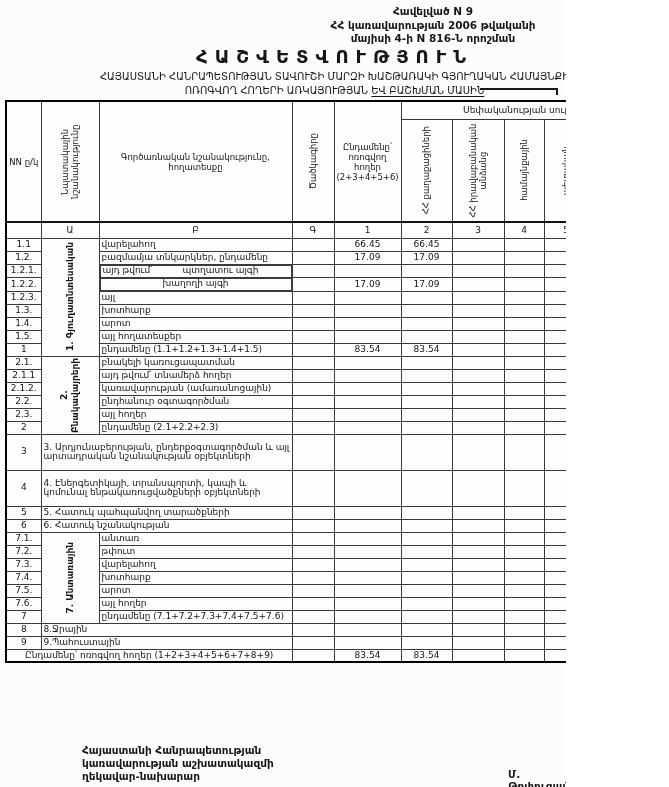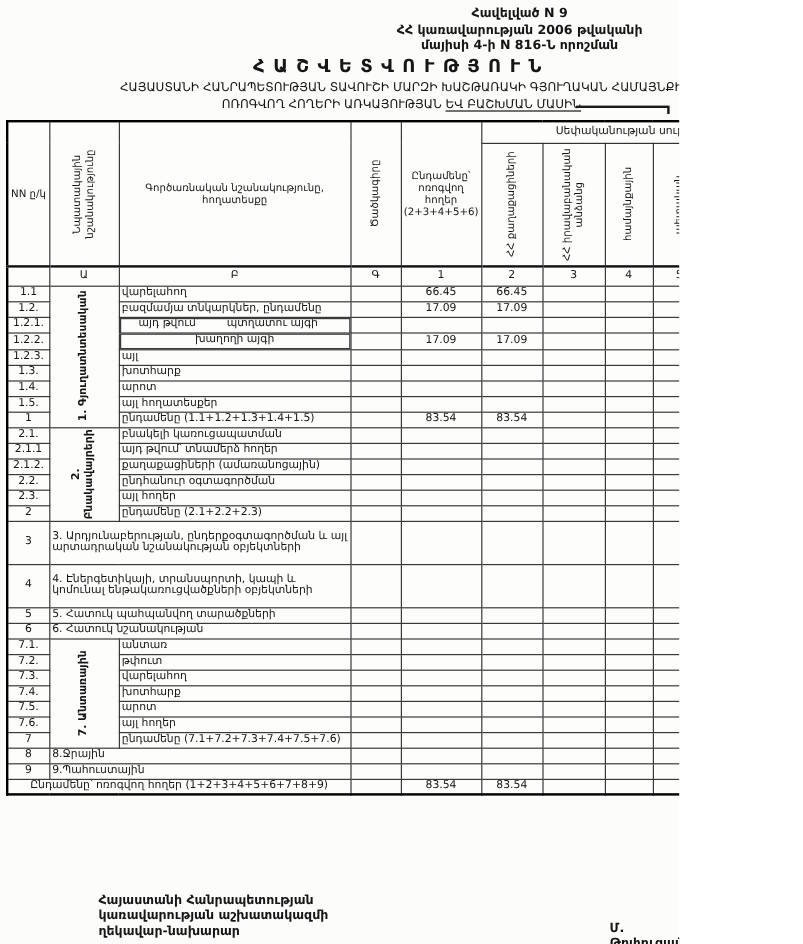--- a/index.html
+++ b/index.html
@@ -18,21 +18,21 @@
 
   
   .annex {
     position:absolute; top:5px; right:8px; width:250px;
     text-align:center; font-weight:bold;
     font-size:10.5px; line-height:1.3;
   }
 
   
   .titles { position:absolute; top:46px; left:0; width:669px; text-align:center; }
-  .main-title { font-size:15px; font-weight:bold; letter-spacing:7px; margin-bottom:3px; }
+  .main-title { font-size:18px; font-weight:bold; letter-spacing:7px; margin-bottom:3px; }
   .sub-title { font-size:10px; font-weight:normal; line-height:1.35; }
   .u { text-decoration:underline; text-underline-offset:2px; }
   .title-rule {
     position:absolute; top:88px; right:8px; width:78px; height:0;
     border-top:2px solid #1a1a1a;
   }
   .title-rule:after {
     content:""; position:absolute; right:0; top:0; width:2px; height:5px; background:#1a1a1a;
   }
 
@@ -67,21 +67,21 @@
 
   tbody td {
     height:13px; font-size:9px; line-height:1.05; vertical-align:middle;
     border-bottom:2px solid #1c1c1c;
   }
   tbody tr.tall td { height:36px; }
   td.num-cell { text-align:center; }
   td.label-cell { text-align:left; padding-left:4px; }
   td.label-cell.split { }
   .split { display:flex; align-items:center; }
-  .lbl-left { flex:0 0 auto;margin-left:13px; }
+  .lbl-left { flex:0 0 auto; }
   .lbl-mid { flex:1 1 auto; text-align:center; }
   td.section-cell { text-align:center; vertical-align:middle; background:#fdfdfc; }
   td.value-cell { text-align:center; }
   td.total-label { text-align:center;margin-top:41px; }
   td.code-cell { }
 
   
   .footer-left {
     position:absolute; left:82px; top:744px;
     font-weight:bold; font-size:10.5px; line-height:1.25;
@@ -293,21 +293,21 @@
           <td class="code-cell"></td>
           <td class="value-cell"></td>
           <td class="value-cell"></td>
           <td class="value-cell"></td>
           <td class="value-cell"></td>
           <td class="value-cell"></td>
           <td class="value-cell"></td>
         </tr>
         <tr>
           <td class="num-cell">2.1.2.</td>
-          <td class="label-cell">քաղաքացիների (ամառանոցային)</td>
+          <td class="label-cell">կառավարության (ամառանոցային)</td>
           <td class="code-cell"></td>
           <td class="value-cell"></td>
           <td class="value-cell"></td>
           <td class="value-cell"></td>
           <td class="value-cell"></td>
           <td class="value-cell"></td>
           <td class="value-cell"></td>
         </tr>
         <tr>
           <td class="num-cell">2.2.</td>

